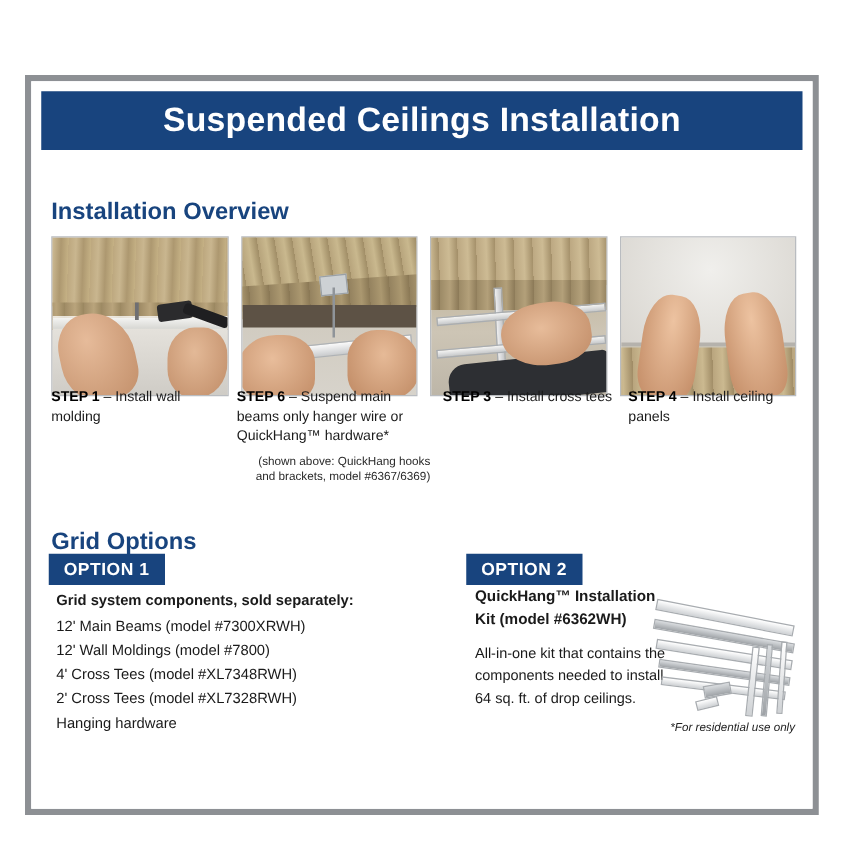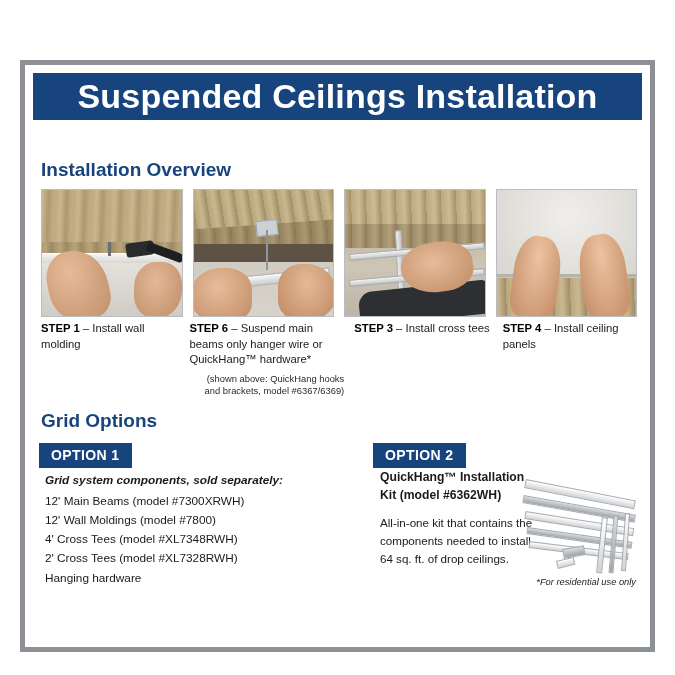--- a/index.html
+++ b/index.html
@@ -33,33 +33,33 @@
     position: absolute;
     left: 8px; top: 8px;
     width: 609px; height: 47px;
     background: #18447e;
     display: flex;
     align-items: center;
     justify-content: center;
   }
   .banner-title {
     color: #ffffff;
-    font-size: 34px;
+    font-size: 27px;
     font-weight: bold;
     letter-spacing: 0.2px;
     white-space: nowrap;
   }
   .section-head {
     position: absolute;
     color: #18447e;
     font-size: 19px;
     font-weight: bold;
   }
   #overview-head { left: 16px; top: 94px; }
-  #grid-head { left: 16px; top: 345px; }
+  #grid-head { left: 16px; top: 358px; }
 
   
   .photos {
     position: absolute;
     left: 16px; top: 124px;
     width: 596px; height: 128px;
     display: flex;
     gap: 10px;
   }
   .photo {
@@ -208,21 +208,21 @@
   .p4 .hand2 {
     position: absolute; left: 84px; top: 44px; width: 46px; height: 84px;
     background: radial-gradient(ellipse at 50% 25%,#edc3a1,#c28b65);
     border-radius: 42% 42% 25% 25%;
     transform: rotate(-8deg);
   }
 
   
   .steps {
     position: absolute;
-    left: 16px; top: 256px;
+    left: 16px; top: 246px;
     width: 600px;
     display: flex;
     gap: 10px;
   }
   .step { width: 143px; }
   .step .txt {
     font-size: 11.3px;
     color: #1b1b1b;
     line-height: 1.38;
   }
@@ -249,21 +249,21 @@
   #opt1 { left: 14px; top: 378px; }
   #opt2 { left: 348px; top: 378px; }
 
   .opt1-body {
     position: absolute;
     left: 20px; top: 406px; width: 300px;
     font-size: 11.8px;
     color: #1a1a1a;
     line-height: 1.62;
   }
-  .opt1-body .lead { font-weight: bold; margin-bottom: 2px; font-style: italic; }
+  .opt1-body .lead { font-weight: bold; margin-bottom: 2px; }
 
   .opt2-body {
     position: absolute;
     left: 355px; top: 404px; width: 160px;
     font-size: 12.2px;
     color: #1a1a1a;
     line-height: 1.45;
   }
   .opt2-title { font-weight: bold; margin-bottom: 10px; }
   .opt2-desc { font-size: 11.6px; line-height: 1.55; }

